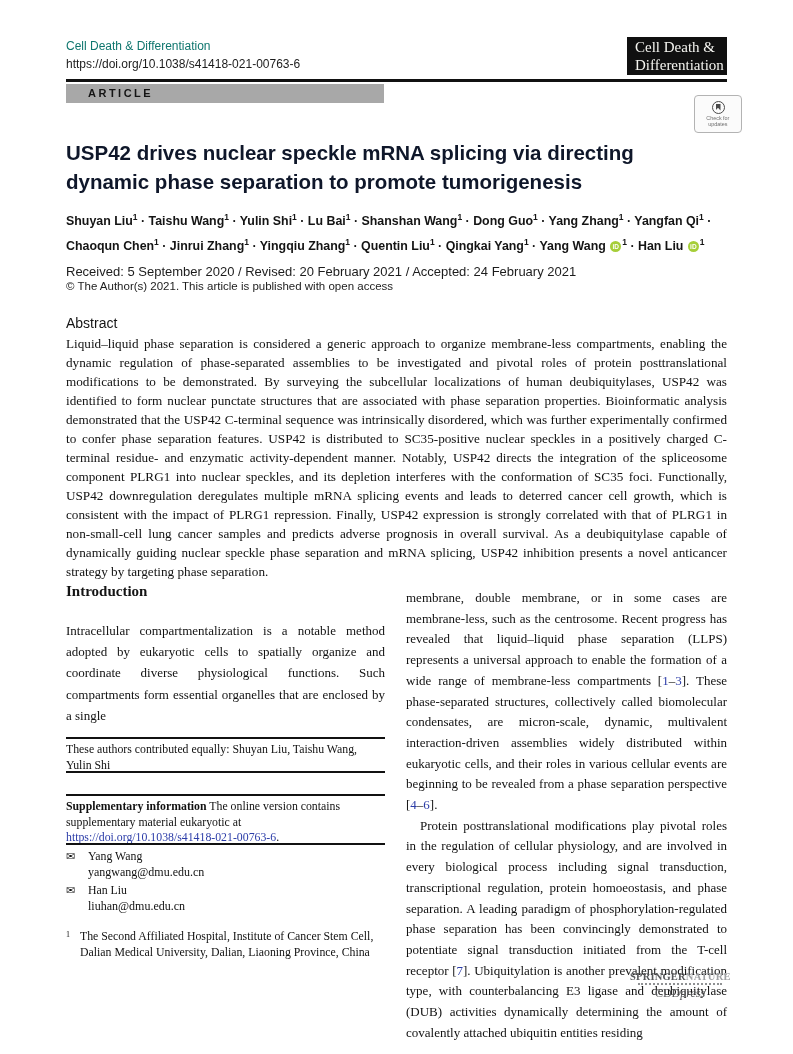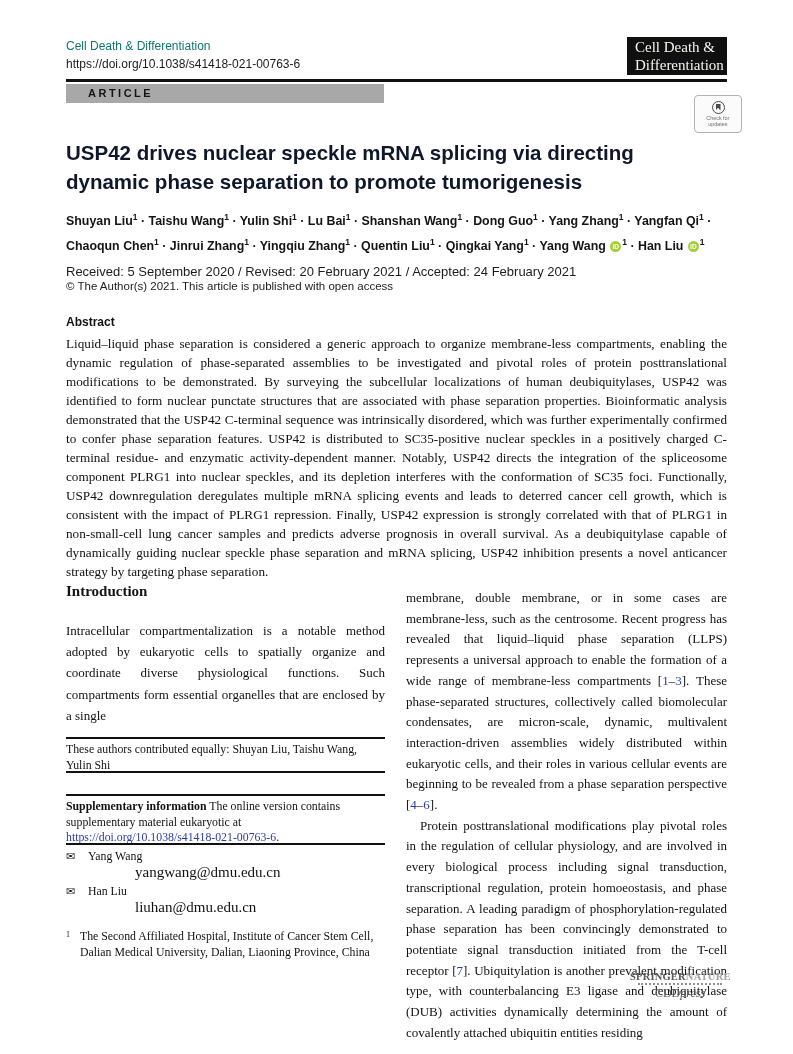--- a/index.html
+++ b/index.html
@@ -32,40 +32,40 @@
   .authors{left:66px;top:207px;width:666px;font-weight:bold;font-size:12.4px;
          line-height:21px;color:#141414;}
   .authors sup{font-size:8.5px;font-weight:bold;}
   .orcid-icon{display:inline-block;width:11px;height:11px;border-radius:50%;
          background:#a6ce39;color:#fff;font-size:6.5px;font-weight:bold;text-align:center;
          line-height:11px;vertical-align:1px;margin:0 1px;}
   
   .dates{left:66px;top:264px;font-size:13px;color:#1c1c1c;}
   .copyright{left:66px;top:280px;font-size:11.5px;color:#1c1c1c;}
   
-  .abstract-heading{left:66px;top:315px;font-size:12px;font-weight:bold;color:#141414;}
+  .abstract-heading{left:66px;top:315px;font-size:14px;font-weight:normal;color:#141414;}
   .abstract-text{left:66px;top:334px;width:661px;font-size:13.2px;line-height:19px;
          text-align:justify;color:#111;}
   
   .intro-heading{left:66px;top:583px;font-size:15px;font-weight:bold;color:#141414;font-family:Liberation Serif, serif;}
   .col-left-p{left:66px;top:620px;width:319px;font-size:13px;line-height:21.2px;
          text-align:justify;color:#111;}
   .col-right{left:406px;top:588px;width:321px;font-size:13px;line-height:20.7px;
          text-align:justify;color:#111;}
   .col-right p{margin:0;}
   .col-right p.indent{text-indent:14px;}
   
   .fn-rule{left:66px;width:319px;height:2px;background:#111;}
   .fn{left:66px;width:319px;font-size:11.8px;line-height:15.5px;color:#111;}
   .fn .b{font-weight:bold;}
   .link{color:#2b3ca8;}
   .corr-entry{display:flex;gap:8px;margin-bottom:3px;}
   .corr-icon{width:14px;font-size:11px;color:#111;flex:0 0 14px;}
   .corr-name{font-size:11.8px;line-height:15.5px;}
-  .corr-email{font-size:15px;line-height:15.5px;margin-left:47px;}
+  .corr-email{font-size:12px;line-height:15.5px;}
   .affil{display:flex;gap:7px;}
   .affil sup{font-size:8px;line-height:12px;flex:0 0 7px;}
   
   .footer-logo{left:630px;top:971px;width:100px;text-align:center;
          font-family:Liberation Serif, serif;}
   .pub-line{font-size:10.5px;font-weight:bold;letter-spacing:.2px;white-space:nowrap;}
   .pub-bold{color:#57585a;}
   .pub-light{color:#a0a2a5;}
   .pub-rule{border-top:2px dotted #8f9193;margin:1px 8px 1px 8px;}
   .imprint{font-size:12px;color:#57585a;}

